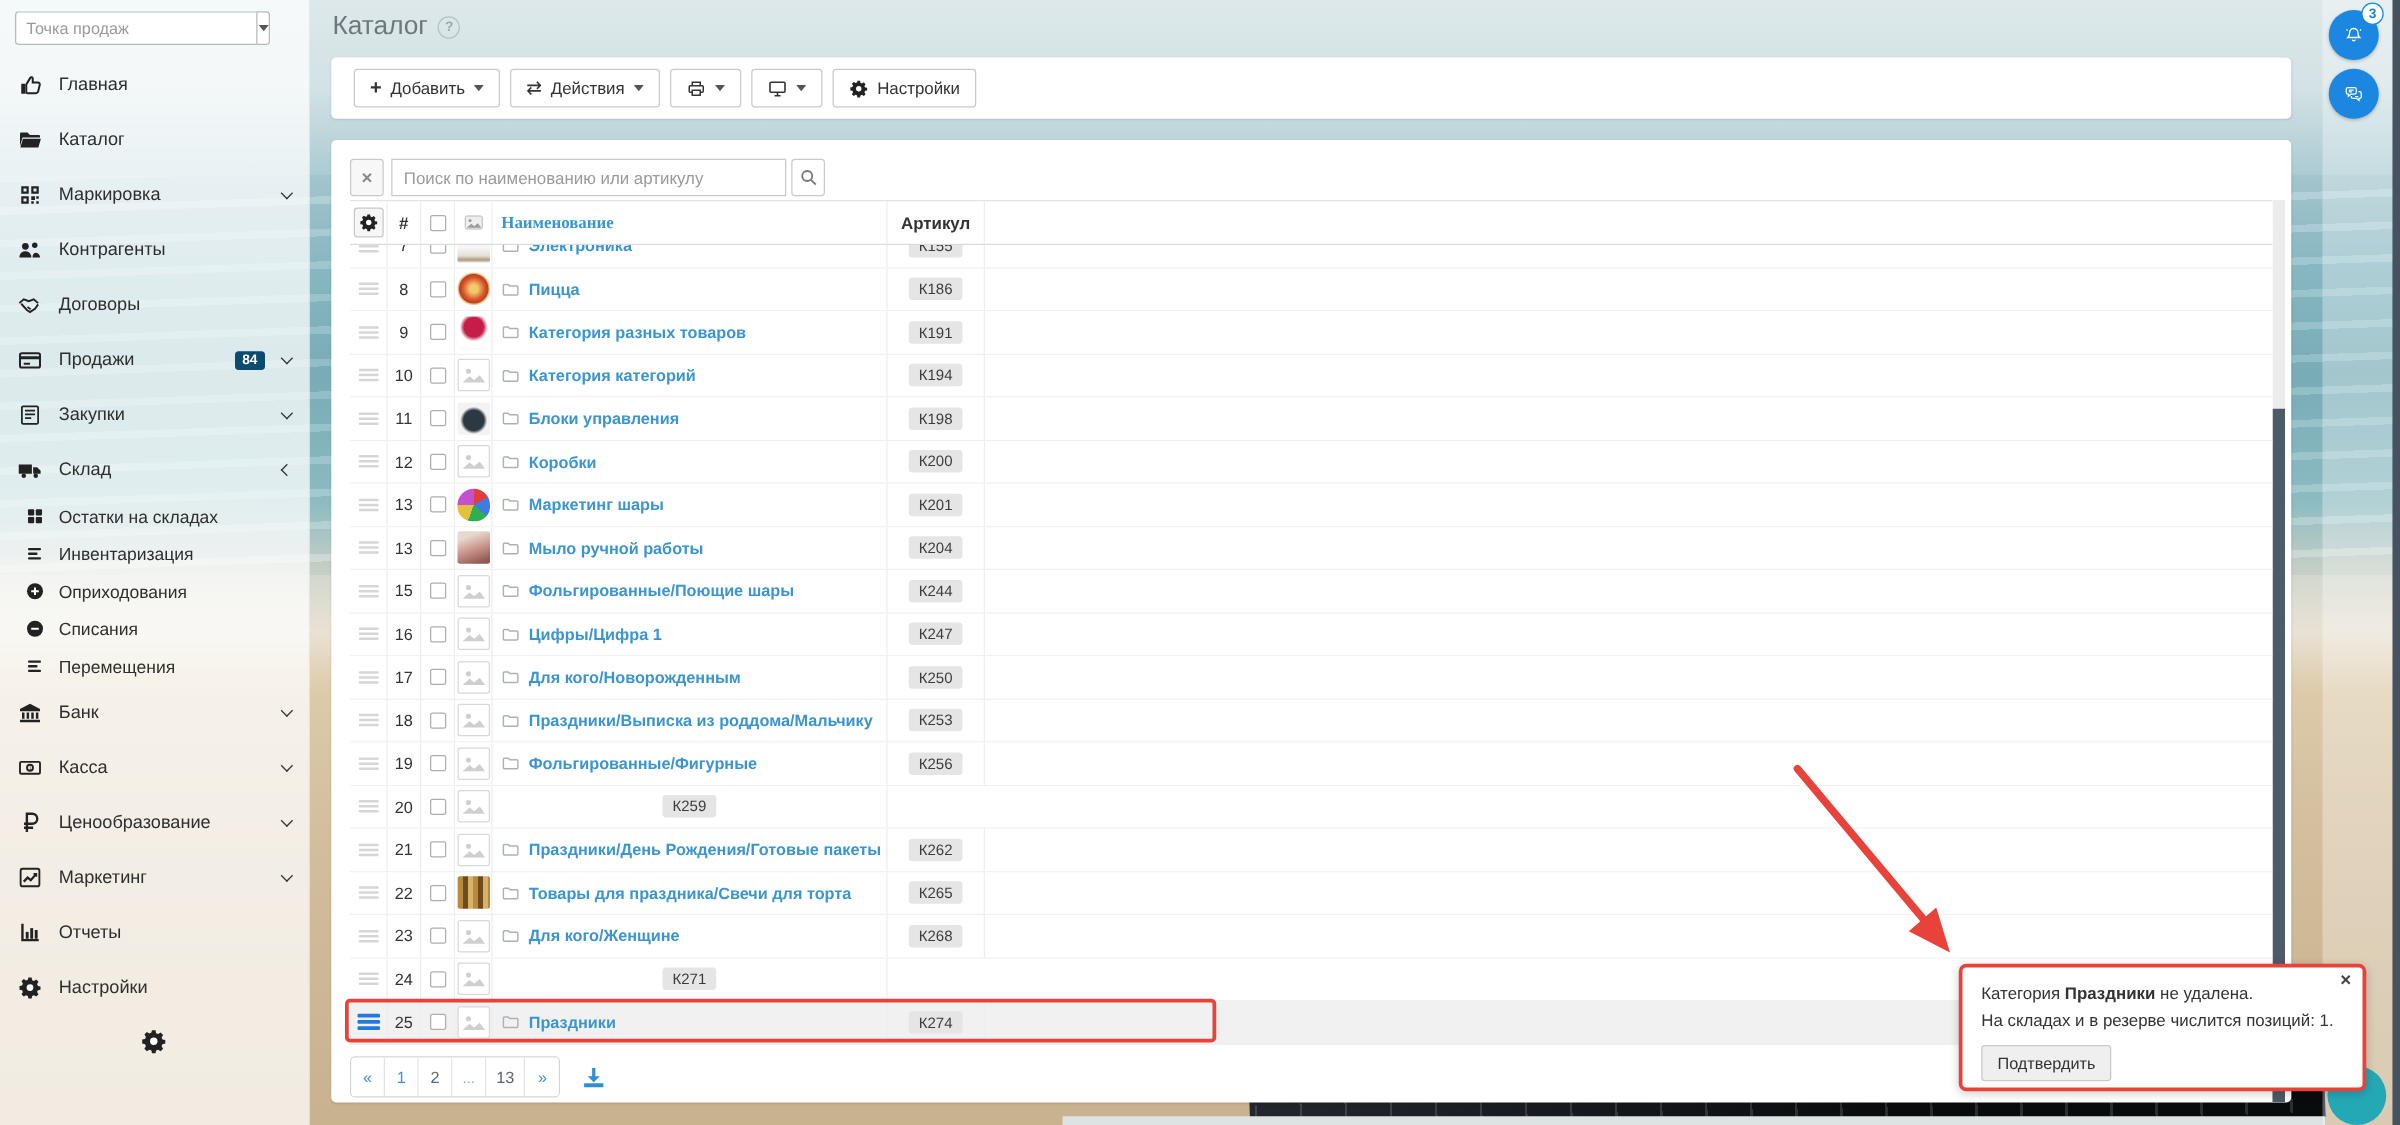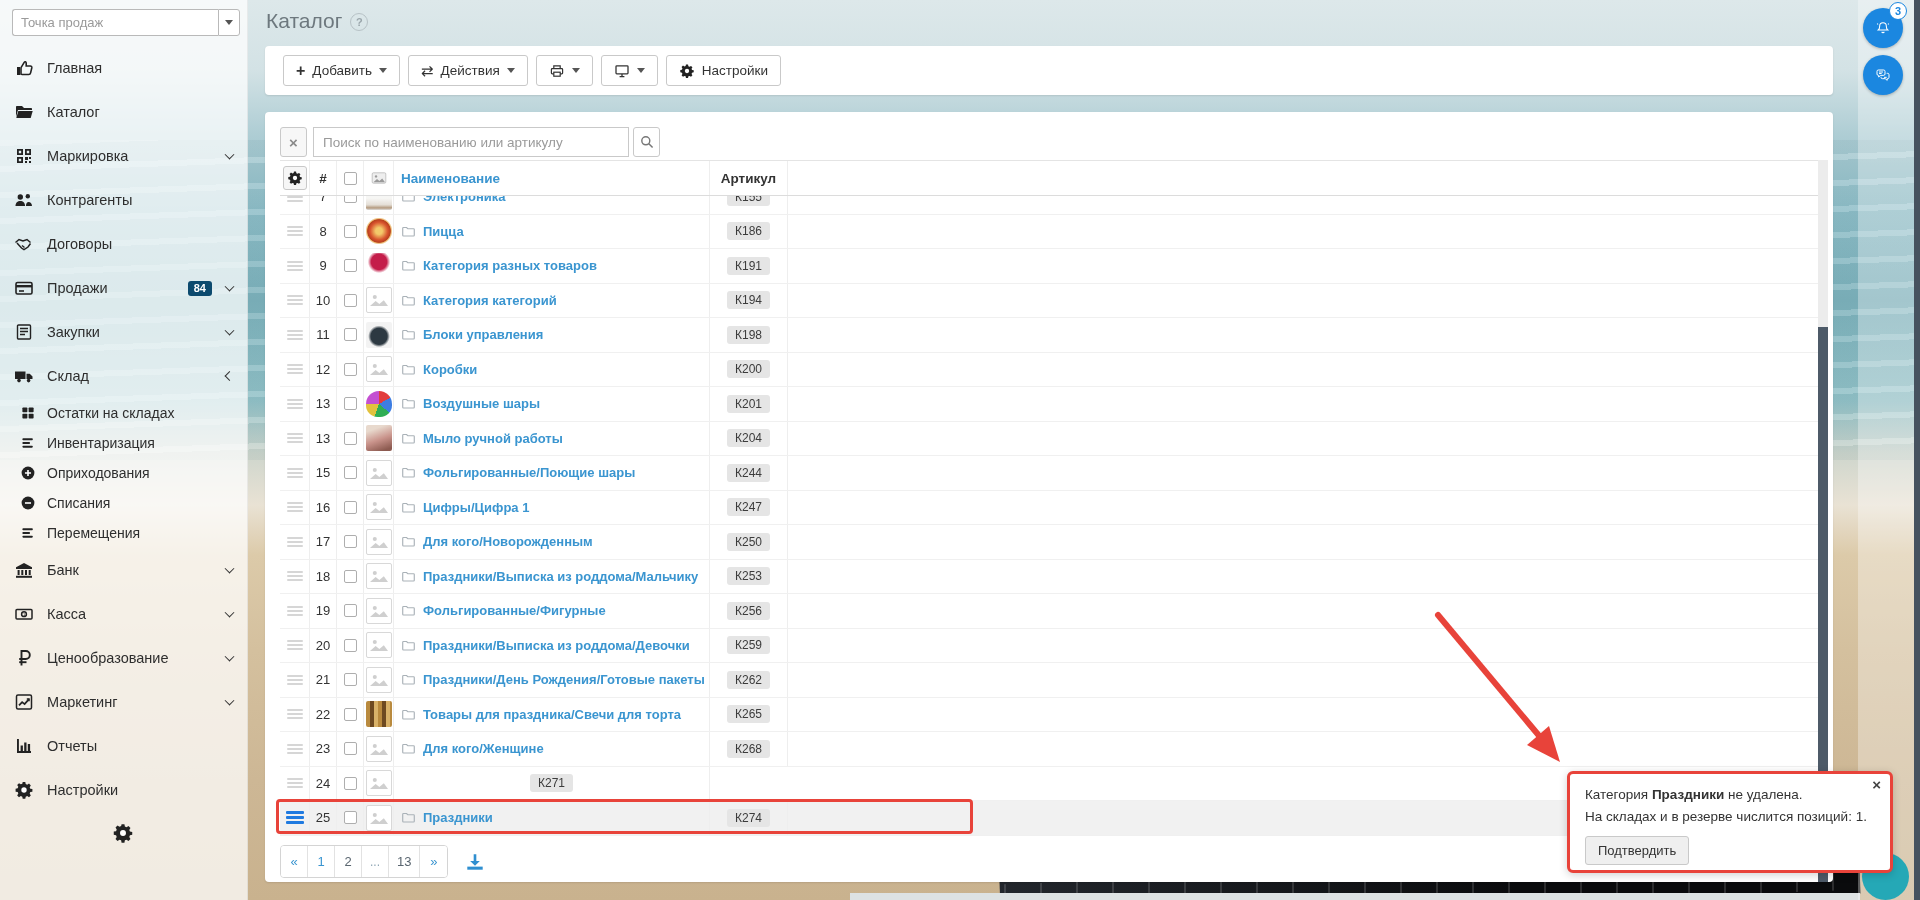--- a/index.html
+++ b/index.html
@@ -17,21 +17,21 @@
   .kbd { position:absolute; left:1000px; top:864px; width:860px; height:46px;
     background:linear-gradient(100deg,#23272d,#0a0b0d 60%);
     transform:rotate(-2.2deg); overflow:hidden; }
   .kbd::after { content:""; position:absolute; inset:4px;
     background:repeating-linear-gradient(90deg, rgba(255,255,255,.14) 0 2px, transparent 2px 36px); }
   .floor { position:absolute; left:850px; top:893px; width:1010px; height:7px; background:#dde2e3; }
 
   
   .sidebar { position:absolute; left:0; top:0; width:248px; height:900px;
     background:rgba(255,255,255,.74); border-right:1px solid rgba(0,0,0,.06); z-index:20; }
-  .pos-select { position:absolute; left:12px; top:9px; width:228px; height:27px; display:flex; }
+  .pos-select { position:absolute; left:12px; top:9px; width:204px; height:27px; display:flex; }
   .pos-select input { flex:1; border:1px solid #b9b9b9; border-right:none; border-radius:3px 0 0 3px;
     padding:0 8px; font-size:13px; color:#333; background:#fff; outline:none;
     font-family:"Liberation Sans",sans-serif; }
   .pos-select input::placeholder { color:#9a9a9a; }
   .pos-caret-btn { width:22px; border:1px solid #b9b9b9; border-radius:0 3px 3px 0; background:#fff;
     display:flex; align-items:center; justify-content:center; }
   .caret { width:0; height:0; border-left:4px solid transparent; border-right:4px solid transparent;
     border-top:5px solid #555; }
   .side-menu { position:absolute; left:0; top:46px; width:248px;text-align:center; }
   .side-item { position:relative; display:flex; align-items:center; height:44px; padding:0 14px;
@@ -79,21 +79,21 @@
   .tbl { position:absolute; left:15px; top:48px; width:1538px; }
   .tgrid { display:grid; grid-template-columns:30px 27px 27px 30px 316px 78px 1fr; align-items:stretch; }
   .cell { display:flex; align-items:center; justify-content:center; border-right:1px solid #eeeeee; overflow:hidden; }
   .cell.cname { justify-content:flex-start; padding-left:7px; gap:7px; }
   .thead { position:relative; z-index:2; background:#fff; height:36px;
     border-top:1px solid #e4e4e4; border-bottom:1px solid #dcdcdc; }
   .thead .cell { font-size:13.5px; font-weight:bold; color:#333; }
   .h-gear { width:24px; height:24px; border:1px solid #c8c8c8; background:#f6f6f6; border-radius:3px;
     display:flex; align-items:center; justify-content:center; cursor:pointer; }
   .h-gear svg { width:13px; height:13px; }
-  .h-name { color:#3a95d0 !important; }
+  .h-name { color:#3a95d0 !important;font-family:Liberation Serif, serif; }
   .cb { width:13px; height:13px; border:1px solid #aeaeae; border-radius:2px; background:#fff; cursor:pointer; }
   .tbody { position:relative; z-index:1; }
   .trow { height:34.5px; border-bottom:1px solid #f0f0f0; font-size:13px; color:#333; background:#fff; }
   .trow.partial { margin-top:-16px; }
   .trow.hl { background:#f1f1f1; }
   .bars { display:flex; flex-direction:column; gap:2px; cursor:grab; }
   .bars i { display:block; width:16px; height:2px; background:#d6d6d6; border-radius:1px; }
   .trow.hl .bars i { width:18px; height:3px; background:#1f7ae0; }
   .r-name { color:#3a95d0; font-weight:bold; font-size:13px; white-space:nowrap; cursor:pointer; }
   .sku-badge { background:#e5e5e5; border-radius:3px; padding:3px 8px; font-size:12px; color:#3c3c3c; line-height:1; }
@@ -683,21 +683,21 @@
     <div class="cell">
             <span class="cb"></span>
           </div>
     <div class="cell">
             <span class="pimg img-balloons"></span>
           </div>
     <div class="cell cname">
       <span class="fold"><svg viewBox="0 0 20 18" fill="none" stroke="#aab2b8" stroke-width="1.6" style="width: 100%; height: 100%;">
                 <path d="M2 4.5c0-.6.4-1 1-1h4.3L9 5.2h8c.6 0 1 .4 1 1v8c0 .6-.4 1-1 1H3c-.6 0-1-.4-1-1z"></path>
               </svg></span>
-      <span class="r-name">Воздушные шары</span>
+      <span class="r-name">Маркетинг шары</span>
     </div>
     <div class="cell">
             <span class="sku-badge">К201</span>
           </div>
     <div class="cell" style="border-right:none"></div>
   </div>
 
   <div class="tgrid trow">
     <div class="cell">
             <span class="bars">
@@ -898,26 +898,20 @@
             <span class="cb"></span>
           </div>
     <div class="cell">
             <span class="pimg img-ph">
               <svg viewBox="0 0 20 20" style="width: 100%; height: 100%;">
                 <circle cx="6.5" cy="7.5" r="1.7" fill="#cfcfcf"></circle>
                 <path d="M2.5 15l4.7-4.2 3.1 2.6 3.7-3.2 3.5 4.8z" fill="#cfcfcf"></path>
               </svg>
             </span>
           </div>
-    <div class="cell cname">
-      <span class="fold"><svg viewBox="0 0 20 18" fill="none" stroke="#aab2b8" stroke-width="1.6" style="width: 100%; height: 100%;">
-                <path d="M2 4.5c0-.6.4-1 1-1h4.3L9 5.2h8c.6 0 1 .4 1 1v8c0 .6-.4 1-1 1H3c-.6 0-1-.4-1-1z"></path>
-              </svg></span>
-      <span class="r-name">Праздники/Выписка из роддома/Девочки</span>
-    </div>
     <div class="cell">
             <span class="sku-badge">К259</span>
           </div>
     <div class="cell" style="border-right:none"></div>
   </div>
 
   <div class="tgrid trow">
     <div class="cell">
             <span class="bars">
               <i></i>

